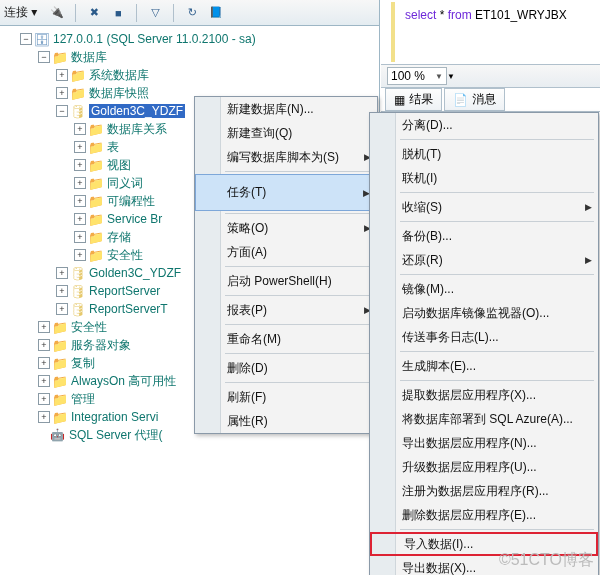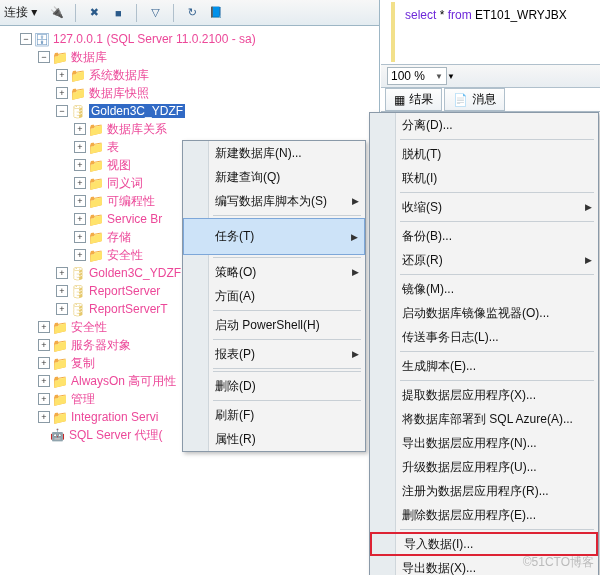--- a/index.html
+++ b/index.html
@@ -10,40 +10,40 @@
 .tb-ico { width:16px; height:16px; display:flex; align-items:center; justify-content:center; font-size:11px; color:#2a5a8a; }
 .toolbar .sep { width:1px; height:18px; background:#b0c0cc; margin:0 2px; }
 .tree { padding:4px 2px; overflow:hidden; }
 .row { display:flex; align-items:center; height:18px; white-space:nowrap; }
 .indent { display:inline-block; width:18px; height:18px; }
 .exp { width:12px; height:12px; border:1px solid #8a9aa5; display:inline-flex; align-items:center; justify-content:center; font-size:9px; color:#333; background:#fff; margin-right:2px; cursor:pointer; }
 .ico { width:16px; height:16px; display:inline-flex; align-items:center; justify-content:center; margin-right:3px; }
 .folder { color:#e0b34a; font-size:13px; }
 .db { color:#e6c96d; font-size:13px; }
 .server { color:#5a8ab8; font-size:13px; }
-.lbl-txt { color:#ec4899; }
+.lbl-txt { color:#0f766e; }
 .sel { background:#316ac5; color:#fff; padding:0 2px; }
 .pane-right { position:absolute; left:381px; top:0; right:0; height:575px; background:#fff; }
 .sql { height:60px; padding:6px 10px; background:#fff; border-left:4px solid #f2e08a; margin:2px 6px 2px 10px; font-family:Consolas,monospace; }
 .kw { color:#6d28d9; }
 .zoombar { height:24px; background:linear-gradient(#f7f7f7,#e8edf1); border-top:1px solid #b0c0cc; border-bottom:1px solid #b0c0cc; display:flex; align-items:center; padding:0 6px; gap:0;}
 .tabs { height:24px; display:flex; align-items:center; padding:0 4px; border-bottom:1px solid #b0c0cc;}
 .tab { display:flex; align-items:center; gap:4px; padding:2px 8px; border:1px solid #b0c0cc; background:linear-gradient(#fdfdfd,#eef2f5); margin-right:2px; }
 
 
 .menu { position:absolute; background:#f3f3f3; border:1px solid #8a99a8; box-shadow:2px 2px 4px rgba(0,0,0,.25); }
 .menu .gutter { position:absolute; left:0; top:0; bottom:0; width:26px; background:#e7ecef; border-right:1px solid #cfd6db;}
 .mi { position:relative; display:flex; align-items:center; height:24px; padding:0 18px 0 32px; color:#111; white-space:nowrap; }
 .mi.hover { background:#cde3f8; border:1px solid #7da7d9; height:37px; padding:0 17px 0 31px; }
 .mi.sub::after { content:"▶"; position:absolute; right:6px; font-size:9px; color:#333;}
 .menu hr { margin:2px 4px 2px 30px; border:none; border-top:1px solid #c8cfd5; }
-.menu1 { left:182px; top:96px; width:184px;margin-top:44px; }
+.menu1 { left:194px; top:96px; width:184px; }
 .menu2 { left:369px; top:112px; width:230px; }
 .hlbox { border:2px solid #d23; }
-.watermark { position:absolute; right:6px; bottom:4px; color:#bbb; font-size:12px; pointer-events:none; }
+.watermark { position:absolute; right:6px; bottom:4px; color:#bbb; font-size:16px; pointer-events:none; }
 .combo { border:1px solid #a8b6bf; background:#fff; height:18px; width:60px; display:flex; align-items:center; justify-content:space-between; padding:0 3px;}
 .combo .dd { font-size:8px; color:#555; }
 </style>
 </head>
 <body>
 
 <div class="pane-left">
   <div class="toolbar">
     <span class="lbl">连接 ▾</span>
     <span class="tb-ico">🔌</span>
@@ -273,20 +273,21 @@
   <hr>
   <div class="mi sub hover">任务(T)</div>
   <hr>
   <div class="mi sub">策略(O)</div>
   <div class="mi">方面(A)</div>
   <hr>
   <div class="mi">启动 PowerShell(H)</div>
   <hr>
   <div class="mi sub">报表(P)</div>
   <hr>
+  <div class="mi">重命名(M)</div>
   <hr>
   <div class="mi">删除(D)</div>
   <hr>
   <div class="mi">刷新(F)</div>
   <div class="mi">属性(R)</div>
 </div>
 
 <div class="menu menu2">
   <div class="gutter"></div>
   <div class="mi">分离(D)...</div>

